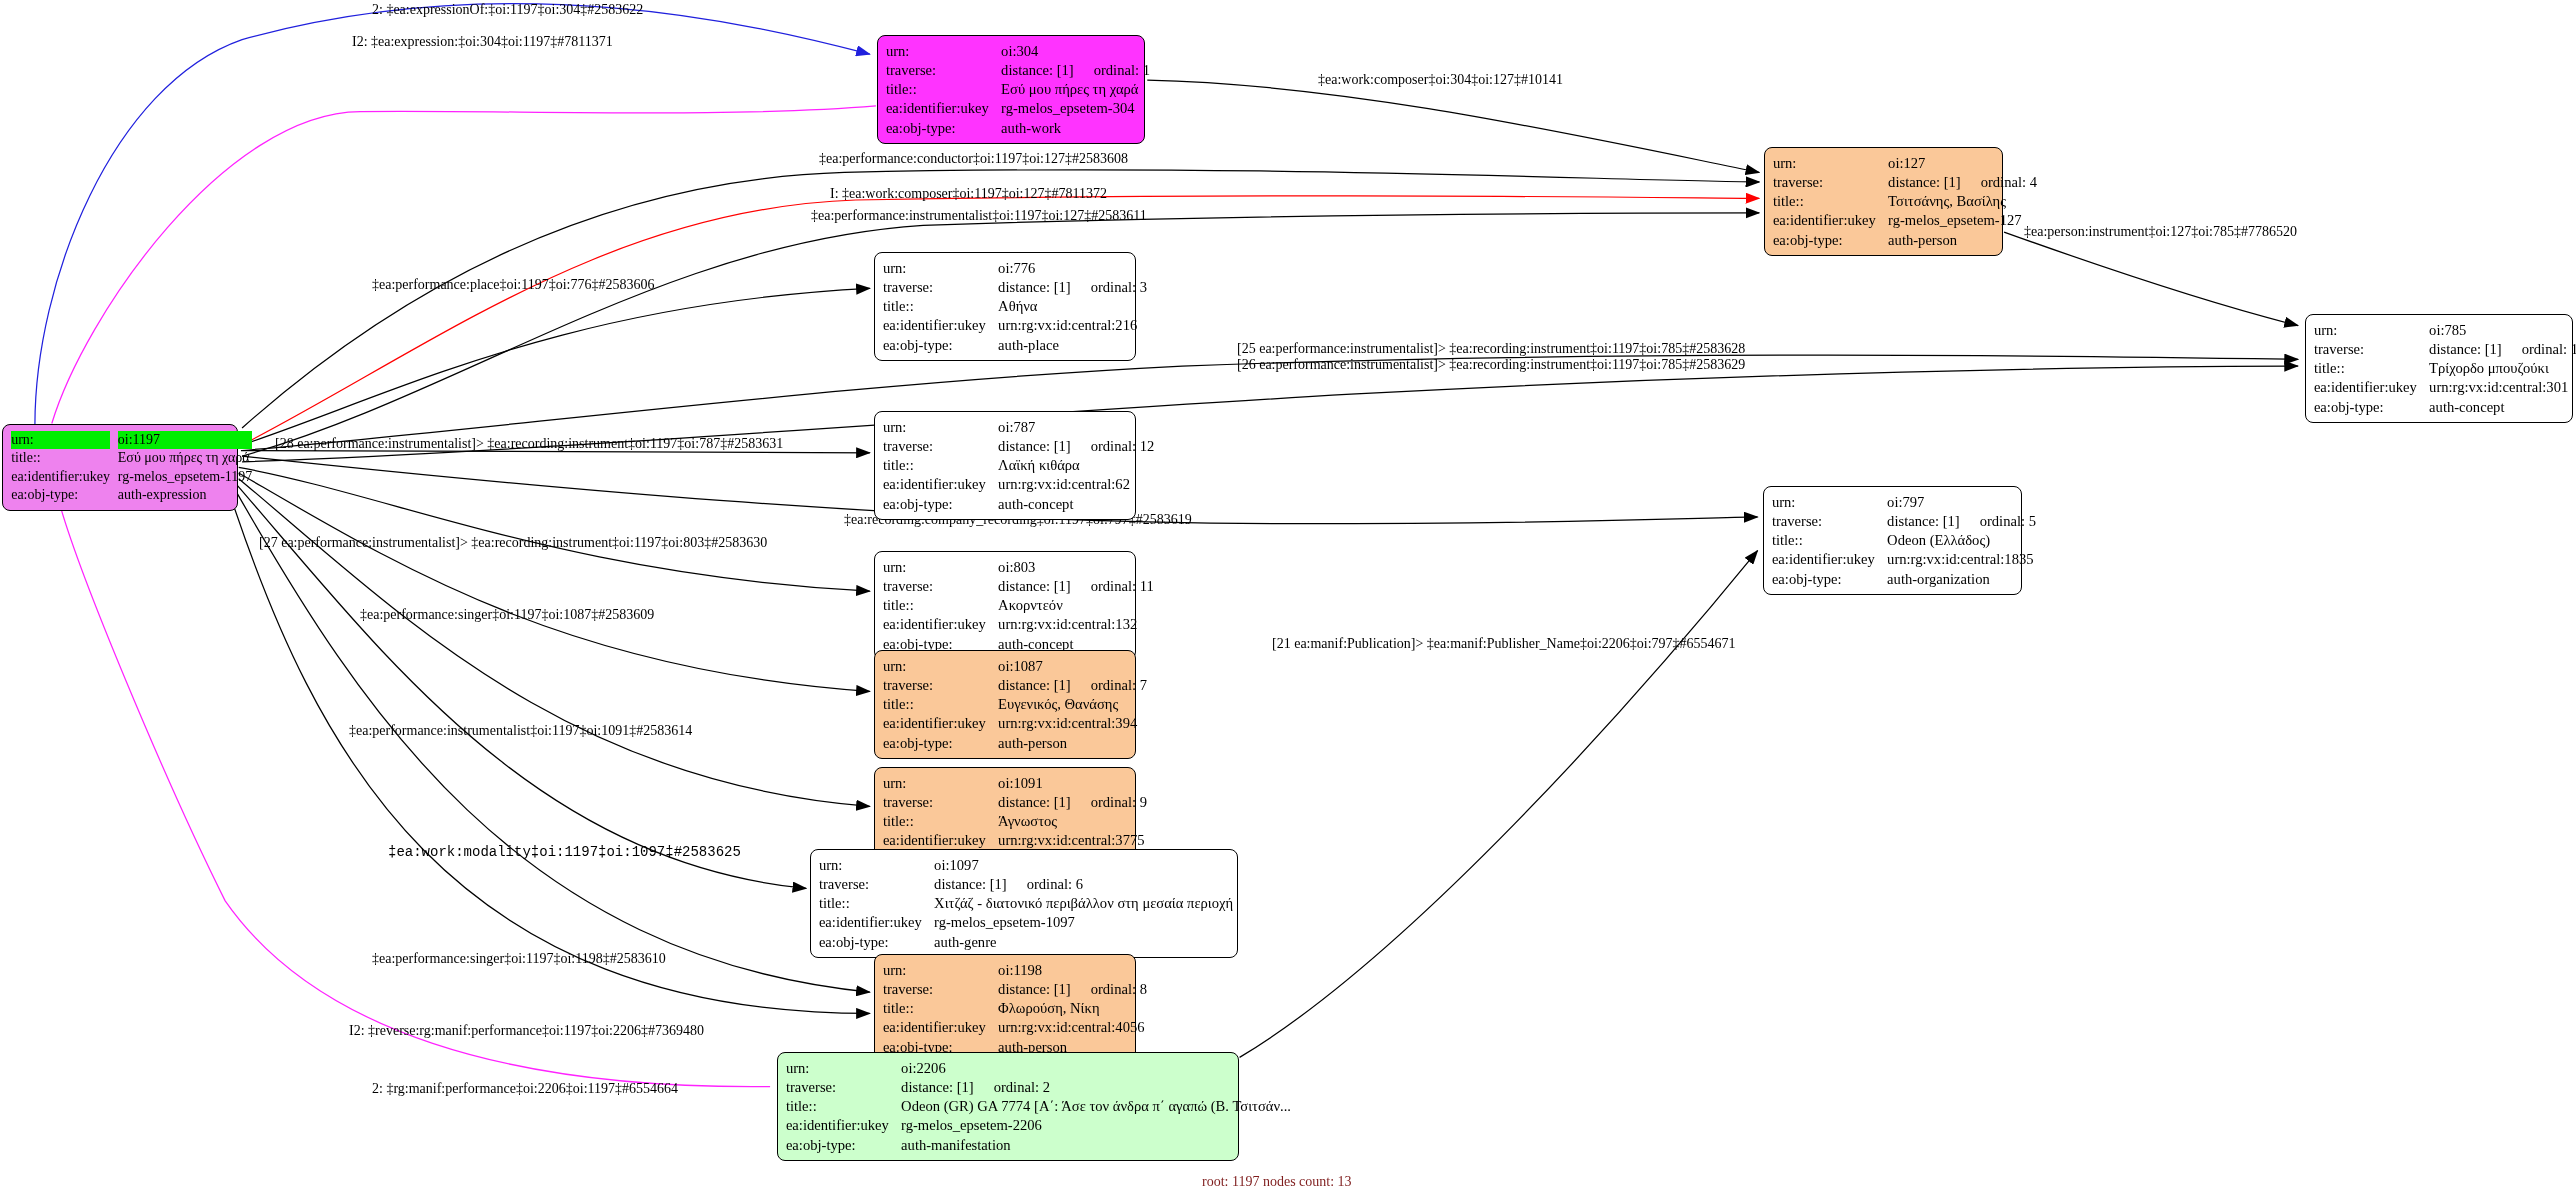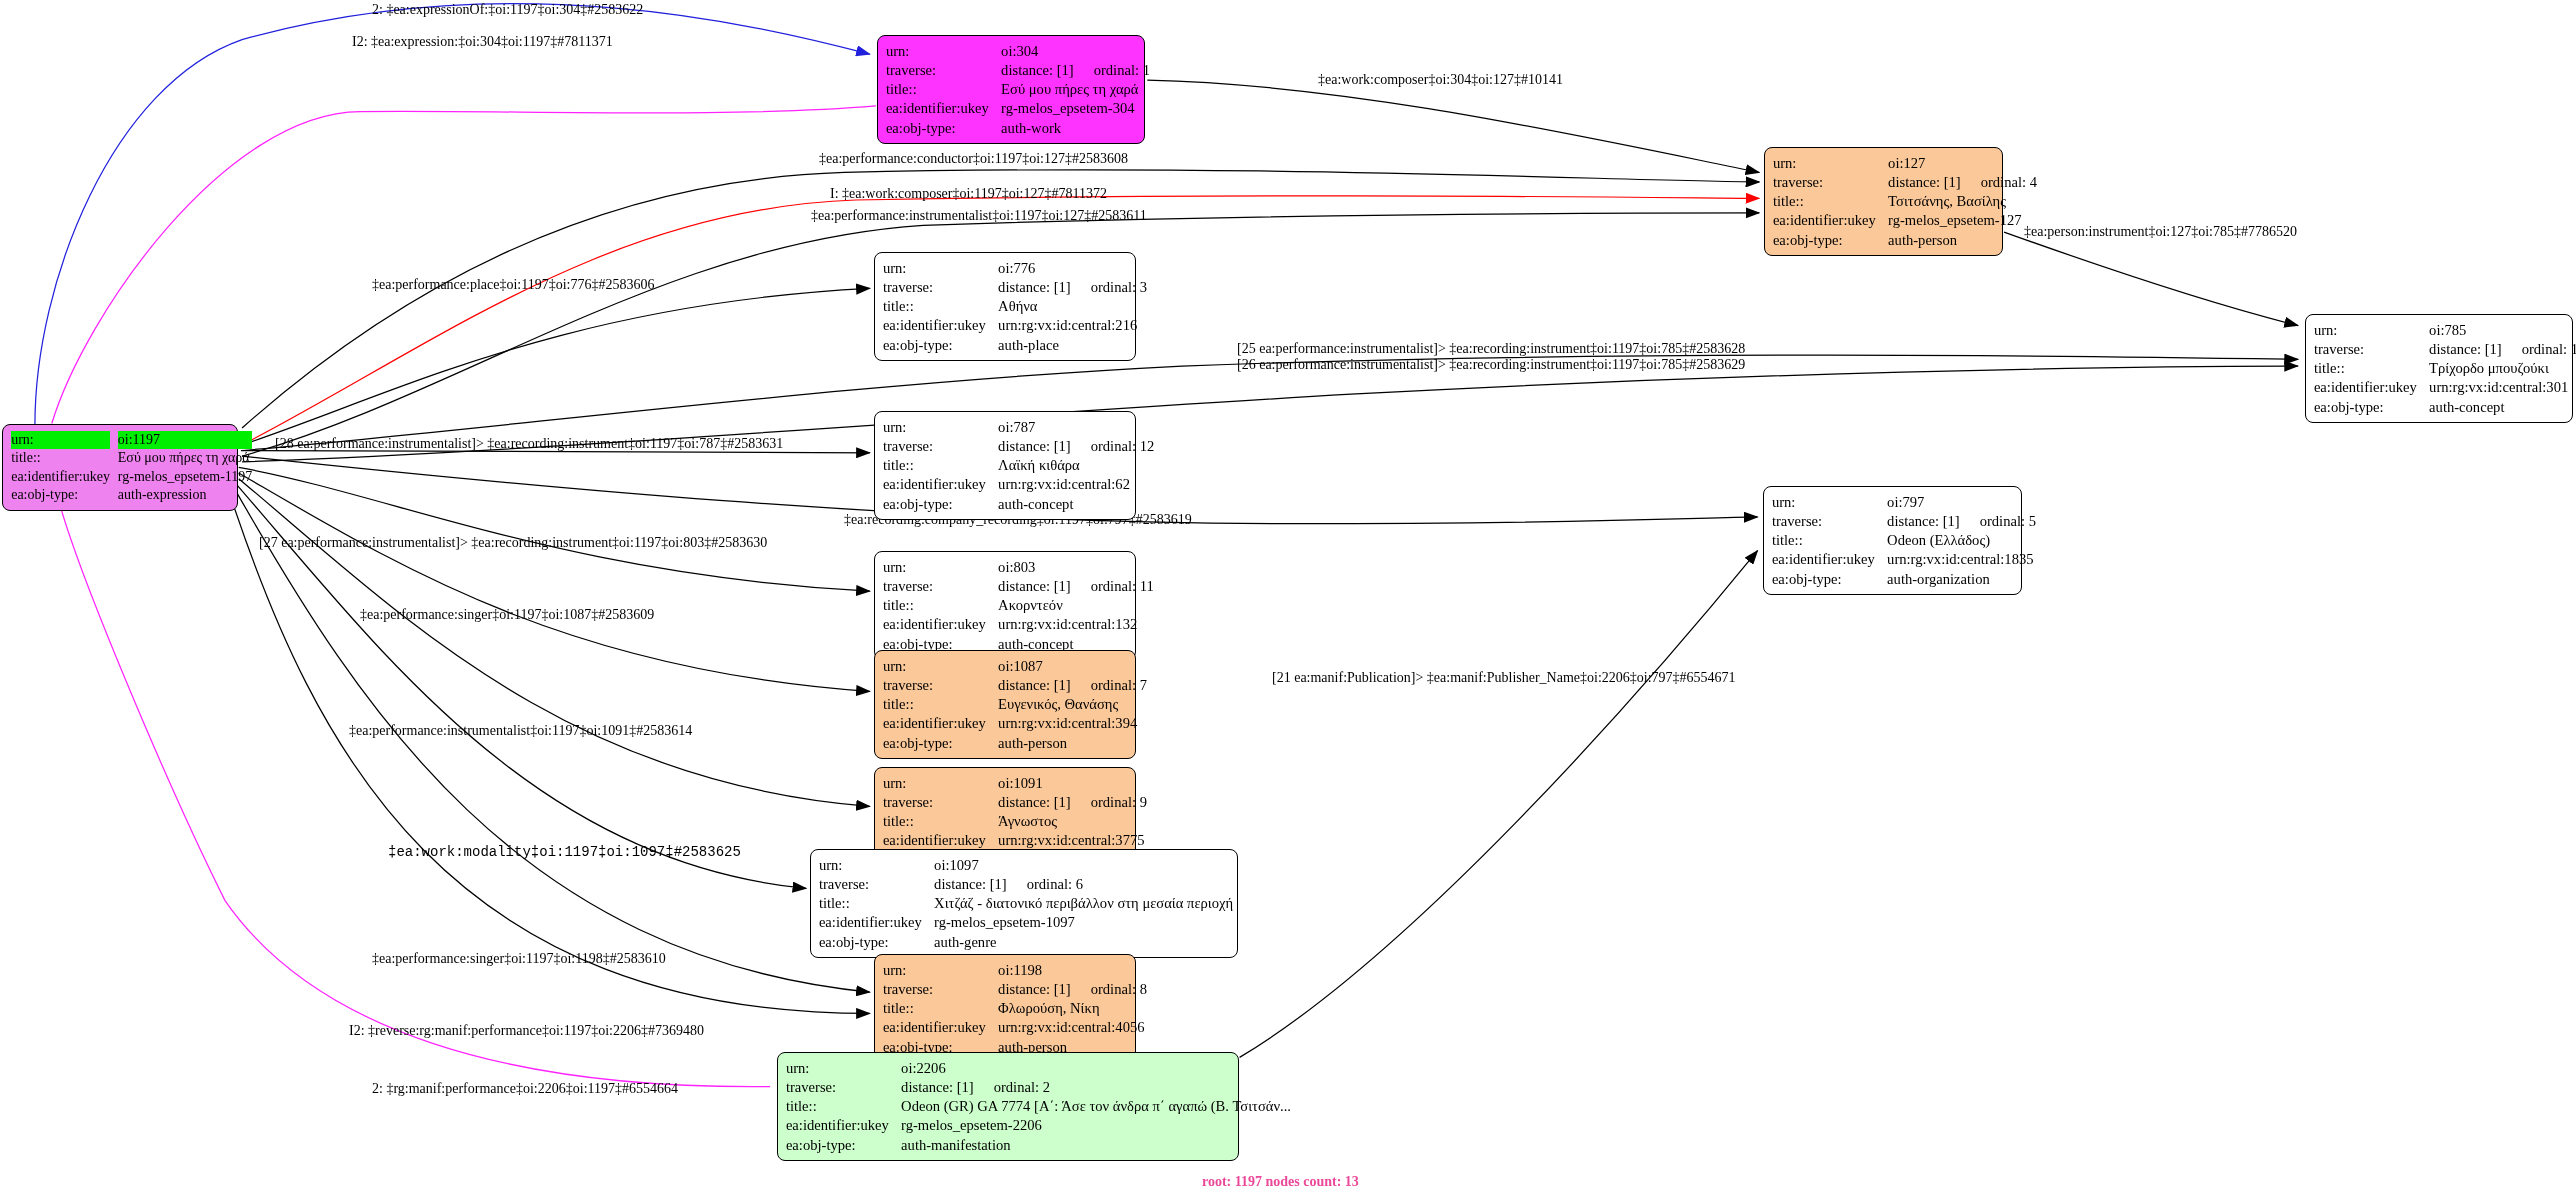--- a/index.html
+++ b/index.html
@@ -20,21 +20,21 @@
   .fill-orange{background:#fac899;}
   .fill-green{background:#ccffcc;}
   .fill-white{background:#ffffff;}
   .hl-green{background:#00ee00;display:block;}
 
   .root .node-tbl td{font-size:14px;}
   .root td.k{padding-right:5.6px;}
 
   .elabel{position:absolute;font-size:14px;color:#000;white-space:nowrap;
           font-family:"Liberation Serif","DejaVu Serif",serif;}
-  .footer{position:absolute;font-size:14px;color:#ec4899;white-space:nowrap;font-weight:bold;}
+  .footer{position:absolute;font-size:14px;color:#7f1d1d;white-space:nowrap;}
 </style>
 </head>
 <body>
 
 <div id="stage">
 
   <svg id="edges" viewBox="0 0 4576 2140" xmlns="http://www.w3.org/2000/svg">
     <defs>
       <marker id="ah-000000" markerWidth="12" markerHeight="9" refX="11" refY="4.5" orient="auto">
         <path d="M0,0 L12,4.5 L0,9 Z" fill="#000000"></path>
@@ -86,21 +86,21 @@
       <div class="elabel" style="left: 1237px; top: 357px;">[26 ea:performance:instrumentalist]&gt; ‡ea:recording:instrument‡oi:1197‡oi:785‡#2583629</div>
       <div class="elabel" style="left: 275px; top: 436px;">[28 ea:performance:instrumentalist]&gt; ‡ea:recording:instrument‡oi:1197‡oi:787‡#2583631</div>
       <div class="elabel" style="left: 844px; top: 512px;">‡ea:recording:company_recording‡oi:1197‡oi:797‡#2583619</div>
       <div class="elabel" style="left: 259px; top: 535px; font-family: Liberation Serif, serif;">[27 ea:performance:instrumentalist]&gt; ‡ea:recording:instrument‡oi:1197‡oi:803‡#2583630</div>
       <div class="elabel" style="left: 360px; top: 607px;">‡ea:performance:singer‡oi:1197‡oi:1087‡#2583609</div>
       <div class="elabel" style="left: 349px; top: 723px;">‡ea:performance:instrumentalist‡oi:1197‡oi:1091‡#2583614</div>
       <div class="elabel" style="left: 388px; top: 844px; font-family: Liberation Mono, monospace;">‡ea:work:modality‡oi:1197‡oi:1097‡#2583625</div>
       <div class="elabel" style="left: 372px; top: 951px;">‡ea:performance:singer‡oi:1197‡oi:1198‡#2583610</div>
       <div class="elabel" style="left: 349px; top: 1023px;">I2: ‡reverse:rg:manif:performance‡oi:1197‡oi:2206‡#7369480</div>
       <div class="elabel" style="left: 372px; top: 1081px;">2: ‡rg:manif:performance‡oi:2206‡oi:1197‡#6554664</div>
-      <div class="elabel" style="left: 1272px; top: 670px; text-align: center;">[21 ea:manif:Publication]&gt; ‡ea:manif:Publisher_Name‡oi:2206‡oi:797‡#6554671</div>
+      <div class="elabel" style="left: 1272px; top: 636px; text-align: center;">[21 ea:manif:Publication]&gt; ‡ea:manif:Publisher_Name‡oi:2206‡oi:797‡#6554671</div>
     </div>
   <div id="node-layer">
       <div class="node fill-violet root" style="left: 2.3px; top: 424px; width: 236px;">
         <table class="node-tbl">
           <tbody>
             <tr>
               <td class="k">
                 <span class="hl-green">urn:</span>
               </td>
               <td class="v">

